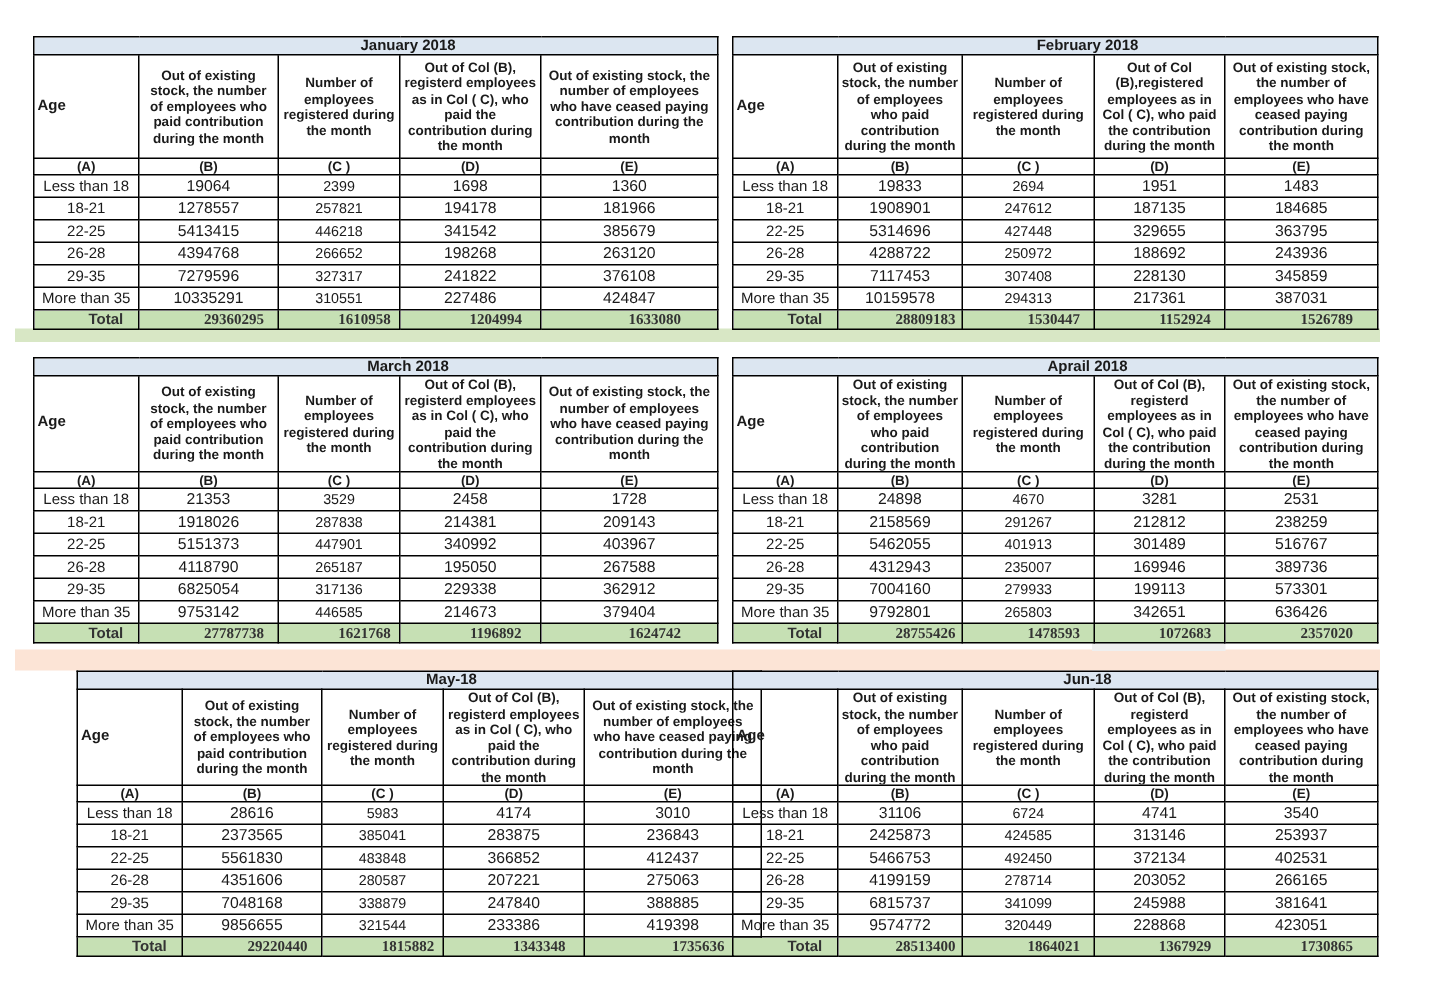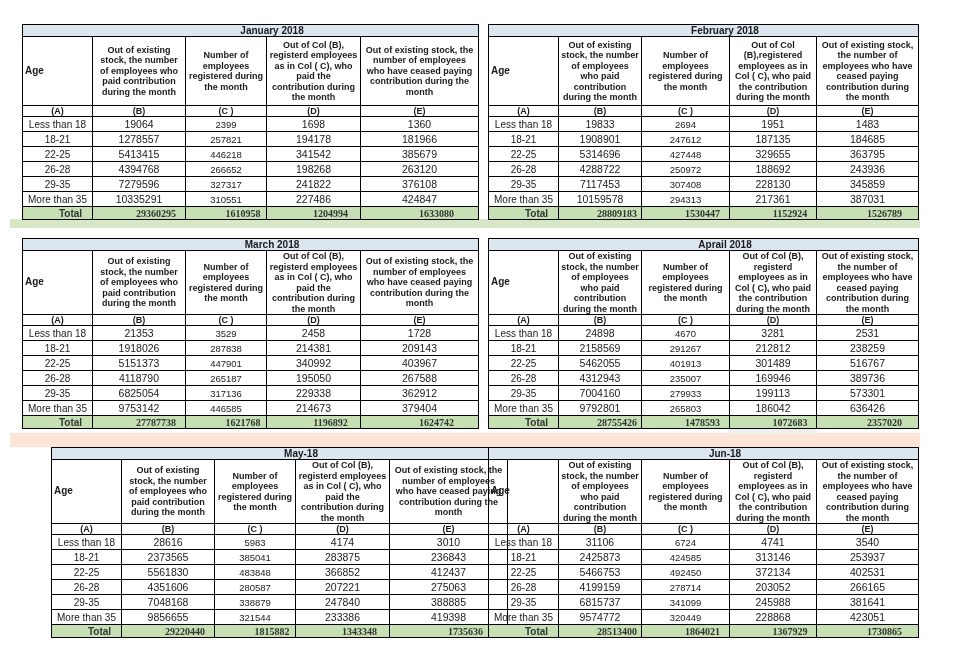--- a/index.html
+++ b/index.html
@@ -341,21 +341,21 @@
             <td class="agec">29-35</td>
             <td class="num">7004160</td>
             <td class="num c-col">279933</td>
             <td class="num">199113</td>
             <td class="num">573301</td>
           </tr>
           <tr class="data-row">
             <td class="agec">More than 35</td>
             <td class="num">9792801</td>
             <td class="num c-col">265803</td>
-            <td class="num">186042</td>
+            <td class="num">342651</td>
             <td class="num">636426</td>
           </tr>
           <tr class="total-row">
           <td class="total-label">Total</td>
           <td class="tot tot-b">28755426</td>
           <td class="tot tot-c">1478593</td>
           <td class="tot tot-d">1072683</td>
           <td class="tot tot-e">2357020</td>
         </tr>
       </tbody>

